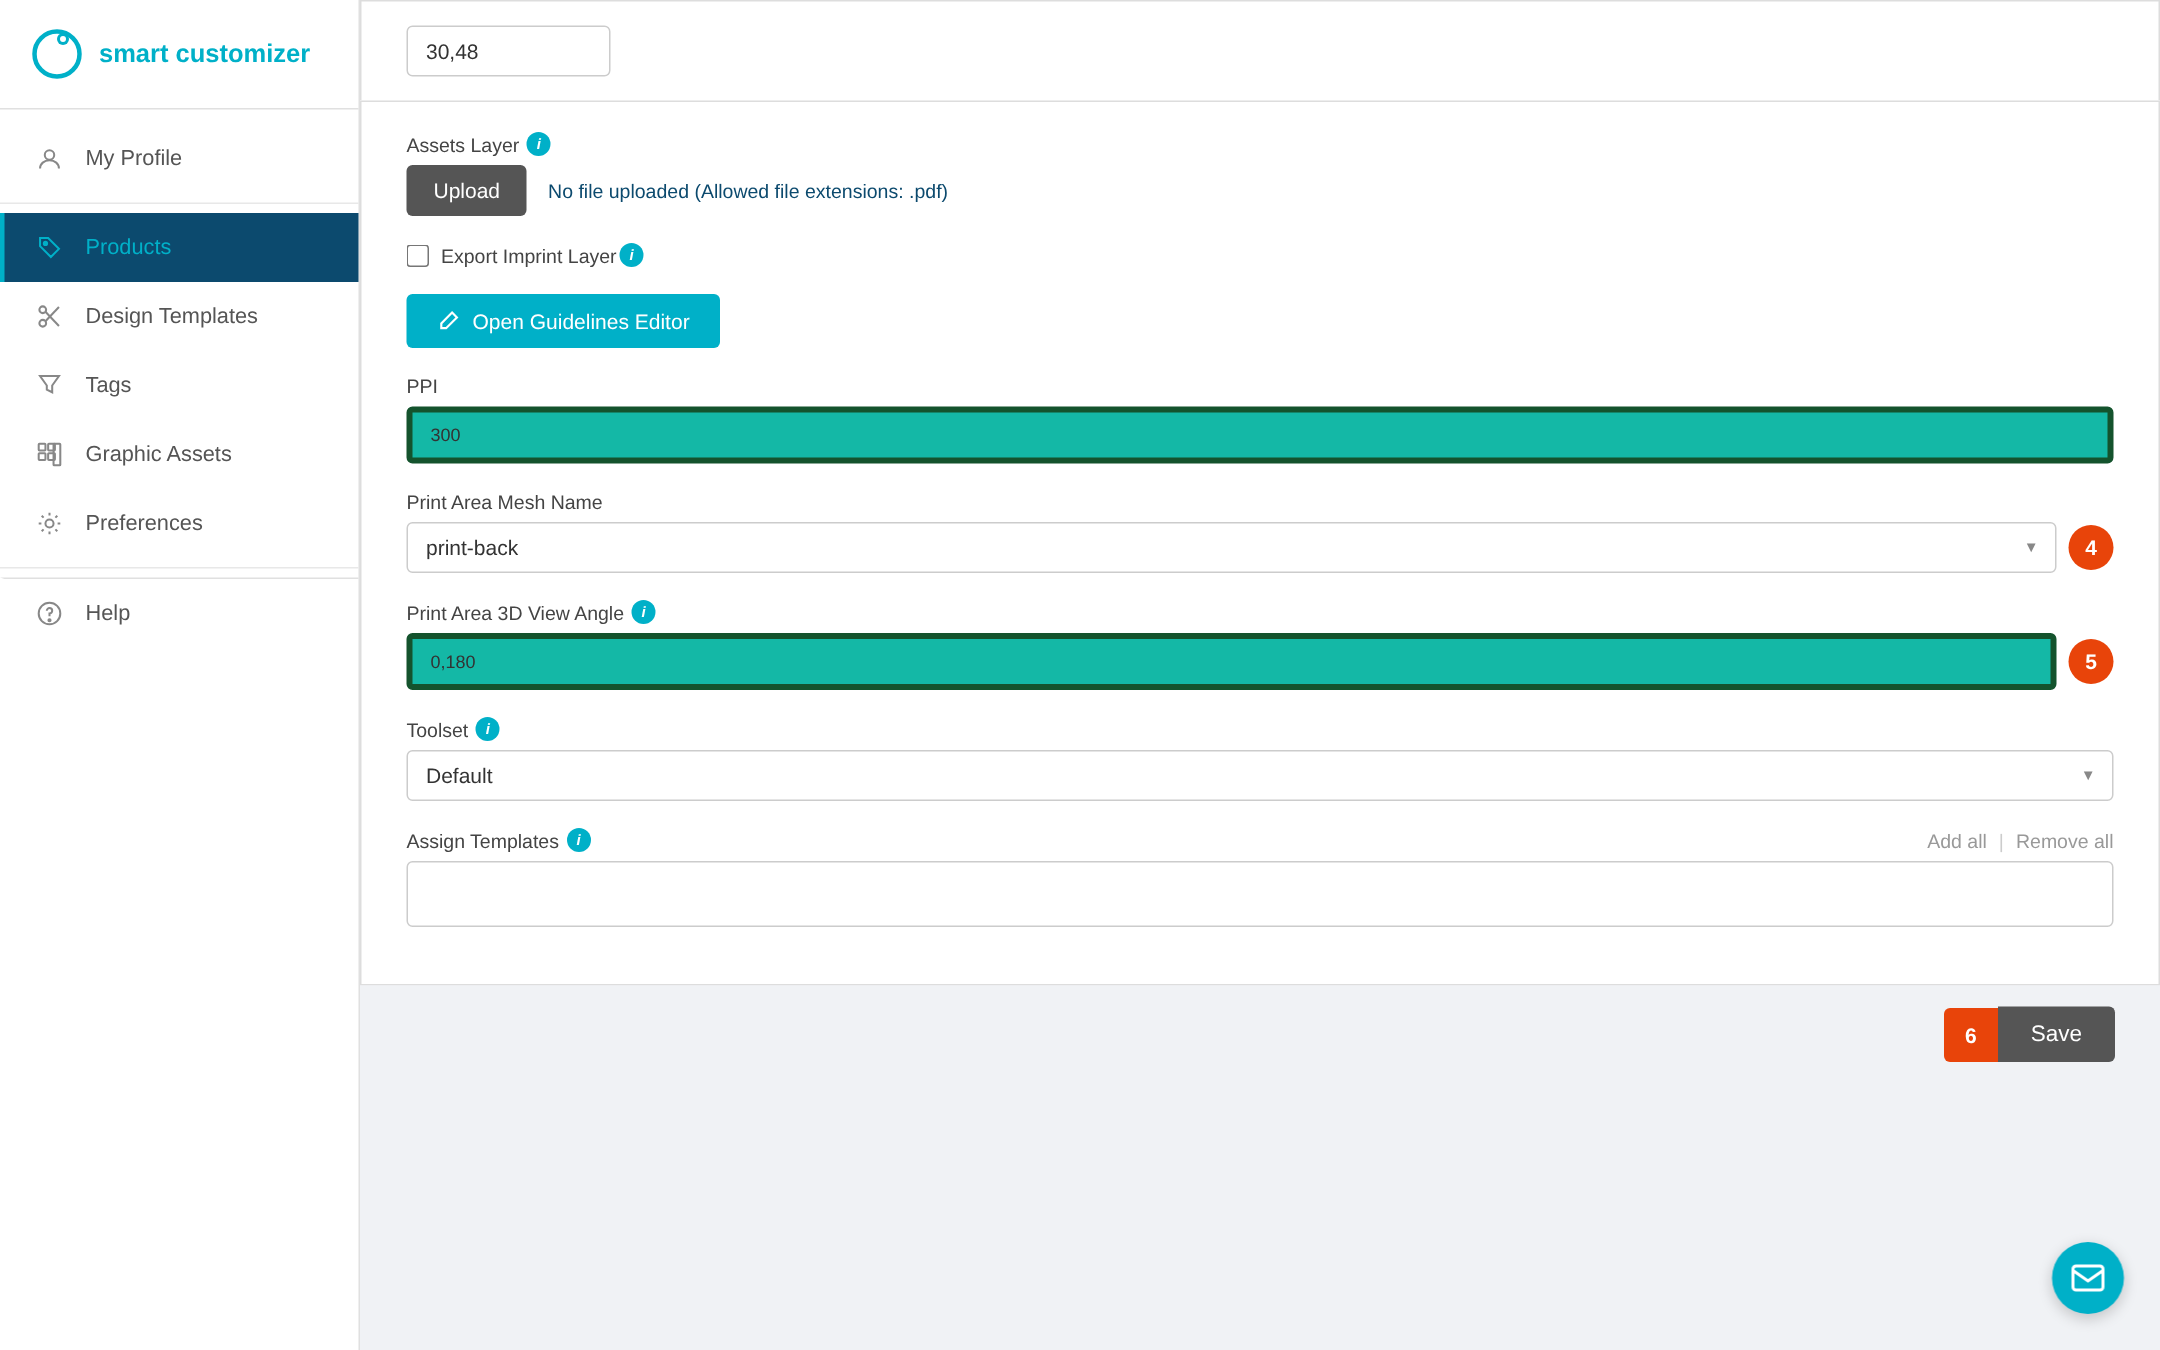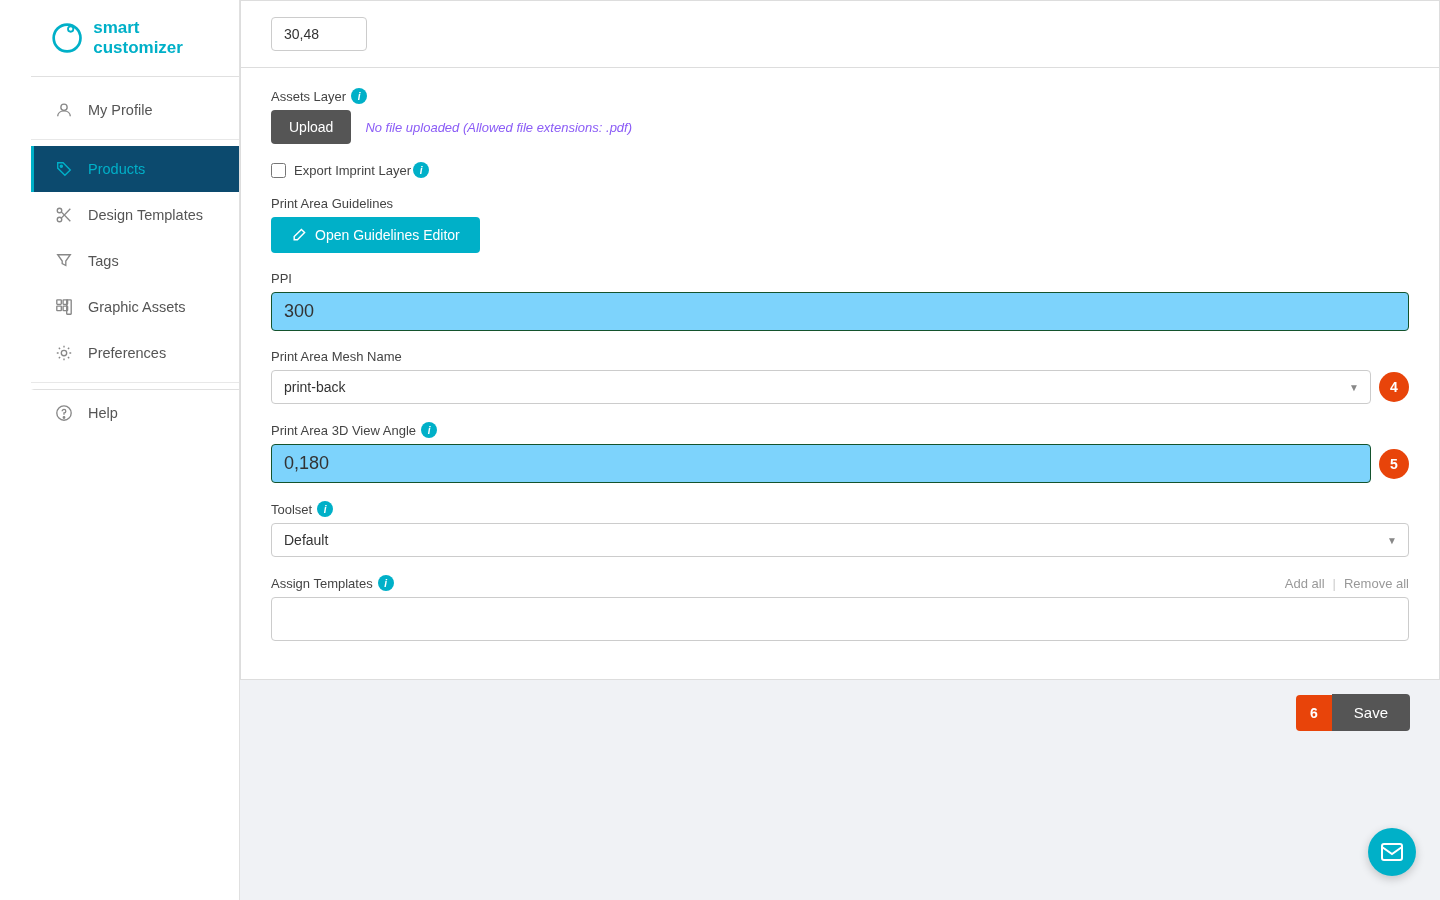--- a/index.html
+++ b/index.html
@@ -7,21 +7,20 @@
 
     
     .sidebar {
       width: 240px;
       background: #fff;
       border-right: 1px solid #e0e0e0;
       display: flex;
       flex-direction: column;
       flex-shrink: 0;
       height: 900px;
-      padding-left: 31px;
     }
     .sidebar-logo {
       padding: 18px 20px;
       border-bottom: 1px solid #e0e0e0;
       display: flex;
       align-items: center;
       gap: 10px;
     }
     .logo-icon {
       width: 36px;
@@ -98,27 +97,27 @@
       background: #00b0c8;
       color: #fff;
       font-size: 10px;
       font-style: italic;
       font-weight: bold;
       cursor: pointer;
     }
 
     .field-input {
       width: 100%;
-      border: 1px solid #14532d;
+      border: 4px solid #14532d;
       border-radius: 4px;
       padding: 8px 12px;
-      font-size: 18px;
+      font-size: 12px;
       color: #333;
       outline: none;
-      background: #7dd3fc;
+      background: #14b8a6;
     }
 
     .field-select {
       width: 100%;
       border: 1px solid #ccc;
       border-radius: 4px;
       padding: 8px 12px;
       font-size: 14px;
       color: #333;
       outline: none;
@@ -151,23 +150,22 @@
       color: #fff;
       border: none;
       border-radius: 4px;
       padding: 9px 18px;
       font-size: 14px;
       cursor: pointer;
       font-weight: 500;
       white-space: nowrap;
     }
     .upload-hint {
-      color: #8b5cf6;
+      color: #0c4a6e;
       font-size: 13px;
-      font-style: italic;
     }
 
     .export-row {
       display: flex;
       align-items: center;
       gap: 8px;
       margin-bottom: 18px;
     }
     .export-checkbox {
       width: 15px;
@@ -315,21 +313,21 @@
       display: flex;
       align-items: center;
       justify-content: center;
       cursor: pointer;
       box-shadow: 0 3px 10px rgba(0,0,0,0.2);
     }
     .chat-bubble svg { width: 24px; height: 24px; }
 
     
     .partial-input {
-      width: 96px;
+      width: 136px;
       border: 1px solid #ccc;
       border-radius: 4px;
       padding: 8px 12px;
       font-size: 14px;
       color: #333;
       outline: none;
     }
   </style>
 </head>
 <body>
@@ -452,23 +450,20 @@
 
       <div class="export-row">
         <input type="checkbox" class="export-checkbox" style="">
         <label class="export-label">
           <span>Export Imprint Layer</span>
           <span class="info-icon">i</span>
         </label>
       </div>
 
       <div class="field-group">
-        <div class="field-label">
-          <span>Print Area Guidelines</span>
-        </div>
         <button class="guidelines-btn">
           <svg width="16" height="16" viewBox="0 0 20 20" fill="none" stroke="#fff" stroke-width="1.8">
             <path d="M13 3l4 4-9 9H4v-4l9-9z"></path>
           </svg>
           <span>Open Guidelines Editor</span>
         </button>
       </div>
 
       <div class="field-group">
         <div class="field-label">

